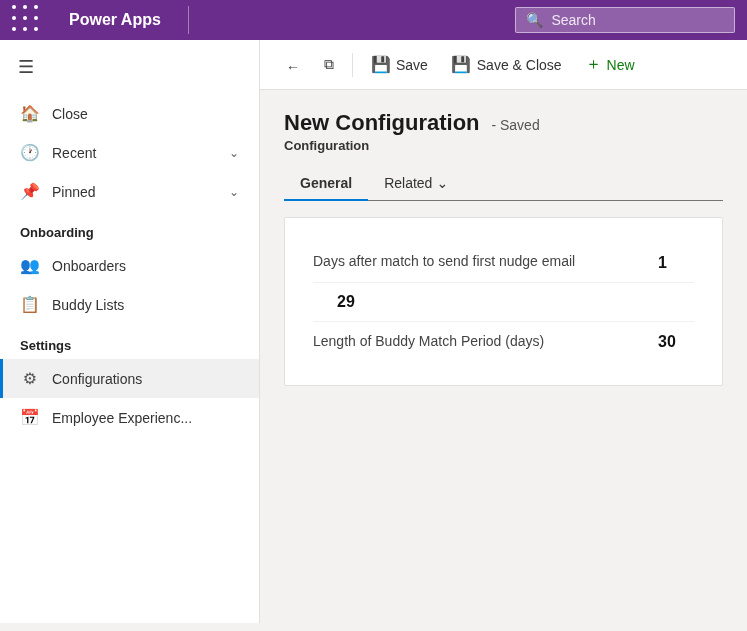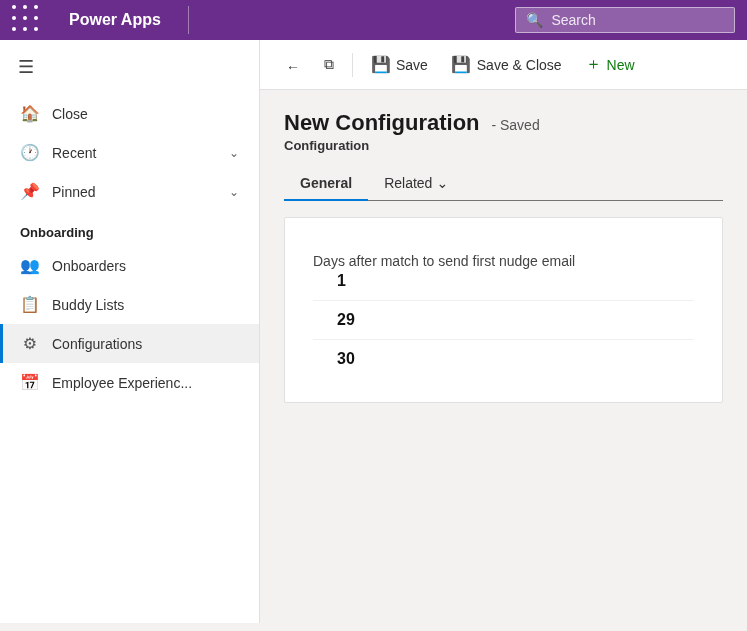--- a/index.html
+++ b/index.html
@@ -88,23 +88,22 @@
     }
     .tab.active { font-weight: 700; border-bottom: 2px solid #0078d4; }
     .tab-related { display: flex; align-items: flex-end; gap: 4px; }
 
     
     .form-card {
       background: white; border: 1px solid #e0e0e0; border-radius: 2px;
       padding: 24px 28px; margin-top: 16px;
     }
     .form-row {
-      display: flex; align-items: flex-start; padding: 10px 0;
+      display: flex; align-items: flex-end; padding: 10px 0;
       border-bottom: 1px solid #f0f0f0;
-      flex-direction: column;
     }
     .form-row:last-child { border-bottom: none; }
     .form-label { flex: 1; color: #444; font-size: 14px; line-height: 1.4; }
     .form-value { font-weight: 700; font-size: 16px; color: #111; min-width: 60px; text-align: left; padding-left: 24px; }
   </style>
 </head>
 <body>
 
 <div class="top-bar">
   <div class="top-bar-grid">
@@ -149,20 +148,21 @@
       <div class="sidebar-section-title">Onboarding</div>
       <div class="nav-item">
         <span class="icon">👥</span>
         <span>Onboarders</span>
       </div>
       <div class="nav-item">
         <span class="icon">📋</span>
         <span>Buddy Lists</span>
       </div>
 
+      <div class="sidebar-section-title">Settings</div>
       <div class="nav-item active">
         <span class="icon">⚙</span>
         <span>Configurations</span>
       </div>
       <div class="nav-item">
         <span class="icon">📅</span>
         <span>Employee Experienc...</span>
       </div>
     </div>
   </div>
@@ -210,18 +210,19 @@
 
       <div class="form-card">
         <div class="form-row">
           <span class="form-label">Days after match to send first nudge email</span>
           <span class="form-value">1</span>
         </div>
         <div class="form-row">
           <span class="form-value">29</span>
         </div>
         <div class="form-row">
+          <span class="form-label">Length of Buddy Match Period (days)</span>
           <span class="form-value">30</span>
         </div>
       </div>
     </div>
   </div>
 </div>
 
 </body></html>

